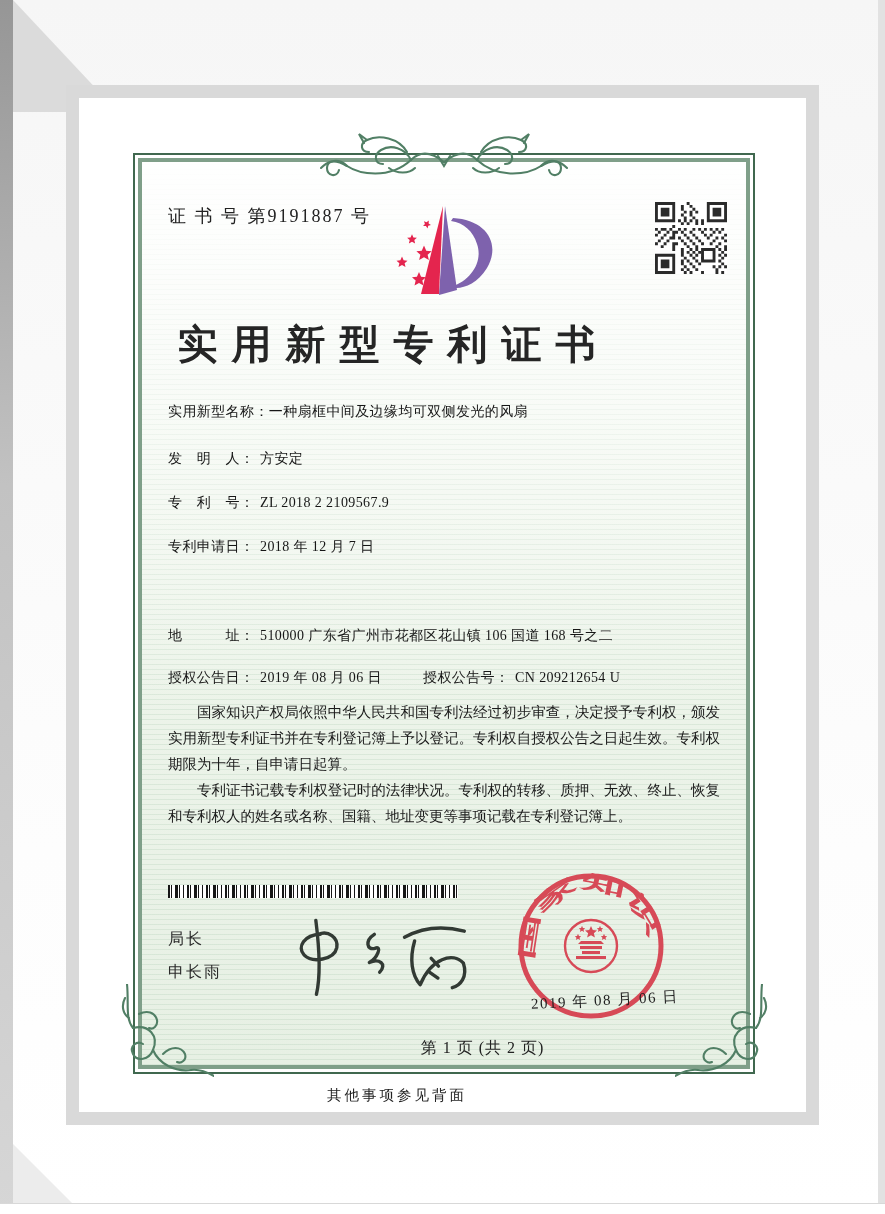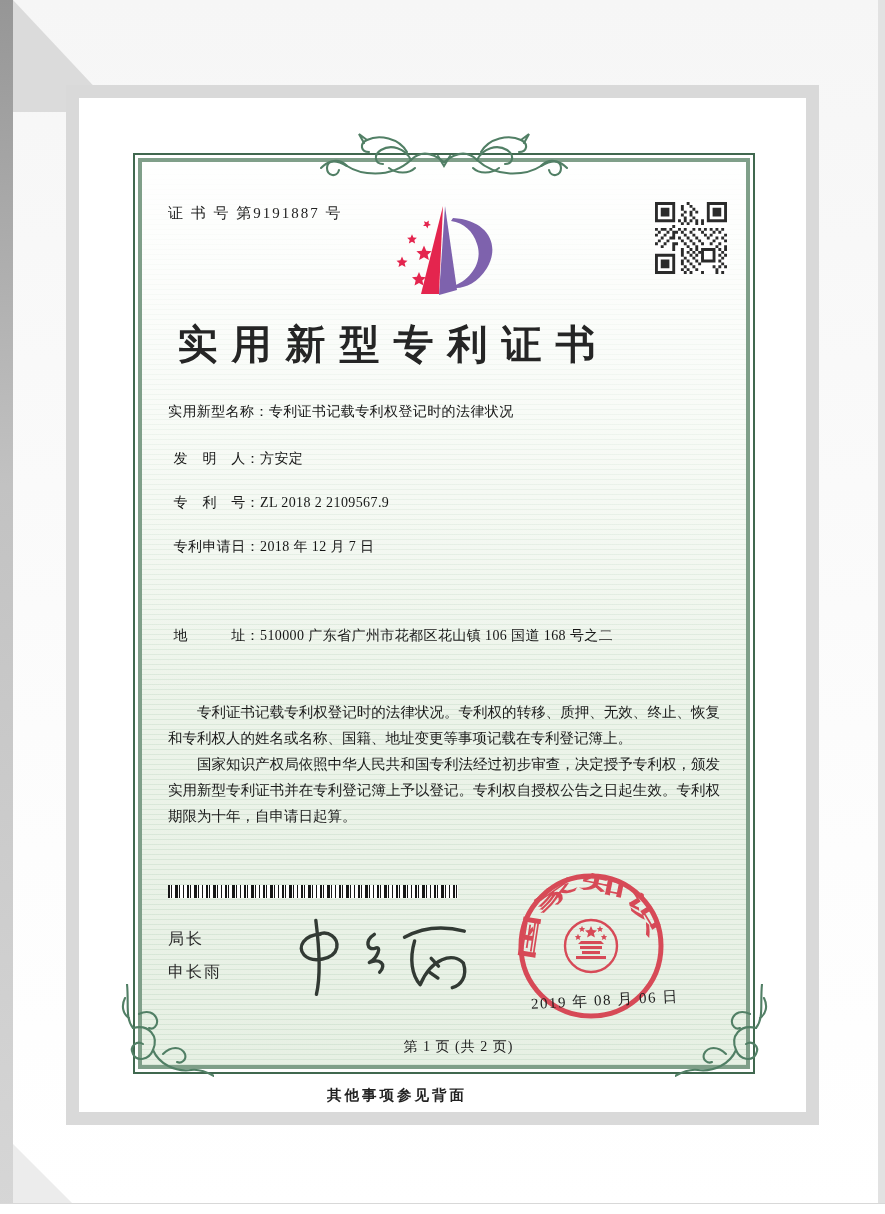--- a/index.html
+++ b/index.html
@@ -24,42 +24,42 @@
   
   .cert-border{position:absolute;left:54px;top:55px;width:622px;height:921px;
                border:2px solid #40684f;box-sizing:border-box;}
   .cert-inner{position:absolute;inset:3px;border:4px solid #7f9f89;
               background:
                 linear-gradient(180deg,rgba(255,255,255,.95) 0%,rgba(255,255,255,.45) 30%,rgba(255,255,255,0) 60%),
                 repeating-linear-gradient(0deg,rgba(110,165,125,.14) 0 1px,rgba(255,255,255,0) 1px 5px),
                 linear-gradient(180deg,#f6faf4 0%,#edf4ea 55%,#e7f0e4 100%);}
   
   .abs{position:absolute;white-space:nowrap;}
-  .cert-no{left:89px;top:106px;font-size:15px;letter-spacing:2px;color:#222;}
+  .cert-no{left:89px;top:106px;font-size:18px;letter-spacing:2px;color:#222;}
   .title{left:0;top:219px;width:615px;text-align:center;font-size:40px;font-weight:600;
          letter-spacing:14px;color:#252525;text-indent:14px;}
   .field-row{left:89px;font-size:14px;color:#161616;letter-spacing:.4px;}
-  .field-row .lbl{display:inline-block;min-width:92px;text-align:right;}
+  .field-row .lbl{display:inline-block;min-width:92px;}
   .row-last .pair2{position:absolute;left:255px;top:0;}
   .paras{position:absolute;left:89px;top:601px;width:552px;font-size:14.5px;line-height:26px;
          color:#1a1a1a;text-align:justify;white-space:normal;}
   .paras p{margin:0;text-indent:2em;}
   .barcode{left:89px;top:787px;width:290px;height:13px;
     background:repeating-linear-gradient(90deg,
       #161616 0 2px,#fff 2px 3px,#161616 3px 4px,#fff 4px 7px,
       #161616 7px 10px,#fff 10px 11px,#161616 11px 12px,#fff 12px 15px,
       #161616 15px 16px,#fff 16px 19px);}
   .signer{left:89px;top:824px;font-family:"Liberation Sans","DejaVu Sans",sans-serif;
           font-size:16px;line-height:33px;color:#2a2a2a;letter-spacing:2px;}
   .sig-svg{position:absolute;left:200px;top:812px;transform:rotate(-2deg);}
   .seal-svg{position:absolute;left:430px;top:766px;opacity:.94;}
   .seal-date{left:452px;top:893px;font-size:15px;letter-spacing:1.5px;color:#1f1f1f;
              transform:rotate(-3deg);}
-  .page-info{left:16px;top:940px;width:727px;text-align:center;font-size:14px;letter-spacing:1px;color:#222;}
-  .back-note{left:0;top:988px;width:636px;text-align:center;font-size:14.5px;letter-spacing:3px;color:#222;font-weight:bold;}
+  .page-info{left:0;top:940px;width:727px;text-align:center;font-size:16px;letter-spacing:1px;color:#222;padding-left:40px;}
+  .back-note{left:0;top:988px;width:636px;text-align:center;font-size:14.5px;letter-spacing:3px;color:#222;}
   .logo-svg{position:absolute;left:300px;top:100px;}
   .qr-svg{position:absolute;left:576px;top:104px;}
   .orn-top{position:absolute;left:240px;top:24px;}
   .orn-bl{position:absolute;left:40px;top:886px;}
   .orn-br{position:absolute;left:596px;top:886px;transform:scaleX(-1);}
   .orn{stroke:#517f65;fill:none;stroke-width:2.1;stroke-linecap:round;}
 </style>
 </head>
 <body>
 
@@ -156,38 +156,44 @@
                    M9,21h1v1h-1zM12,21h1v1h-1zM15,21h1v1h-1zM23,21h1v1h-1z
                    M10,22h1v1h-1zM13,22h1v1h-1zM20,22h1v1h-1zM22,22h1v1h-1zM24,22h1v1h-1z
                    M9,23h1v1h-1zM11,23h1v1h-1zM14,23h1v1h-1zM21,23h1v1h-1z
                    M10,24h1v1h-1zM12,24h1v1h-1zM16,24h1v1h-1zM21,24h1v1h-1zM23,24h1v1h-1z"></path>
         </g>
       </svg>
 
       <div class="abs title">实用新型专利证书</div>
 
       <div class="abs field-row" style="top:305px">
-        <span class="lbl">实用新型名称：</span><span>专利证书记载专利权登记时的法律状况</span>
+        <span class="lbl">实用新型名称：</span><span>一种扇框中间及边缘均可双侧发光的风扇</span>
       </div>
       <div class="abs field-row" style="top:352px">
         <span class="lbl">发　明　人：</span><span>方安定</span>
       </div>
       <div class="abs field-row" style="top:396px">
         <span class="lbl">专　利　号：</span><span>ZL 2018 2 2109567.9</span>
       </div>
       <div class="abs field-row" style="top:440px">
         <span class="lbl">专利申请日：</span><span>2018 年 12 月 7 日</span>
       </div>
       <div class="abs field-row" style="top:529px">
         <span class="lbl">地　　　址：</span><span>510000 广东省广州市花都区花山镇 106 国道 168 号之二</span>
       </div>
+      <div class="abs field-row row-last" style="top:571px;width:560px">
+        <span class="lbl">授权公告日：</span><span>2019 年 08 月 06 日</span>
+        <span class="pair2">
+          <span class="lbl">授权公告号：</span><span>CN 209212654 U</span>
+        </span>
+      </div>
 
       <div class="paras">
+        <p>国家知识产权局依照中华人民共和国专利法经过初步审查，决定授予专利权，颁发实用新型专利证书并在专利登记簿上予以登记。专利权自授权公告之日起生效。专利权期限为十年，自申请日起算。</p>
         <p>专利证书记载专利权登记时的法律状况。专利权的转移、质押、无效、终止、恢复和专利权人的姓名或名称、国籍、地址变更等事项记载在专利登记簿上。</p>
-        <p>国家知识产权局依照中华人民共和国专利法经过初步审查，决定授予专利权，颁发实用新型专利证书并在专利登记簿上予以登记。专利权自授权公告之日起生效。专利权期限为十年，自申请日起算。</p>
       </div>
 
       <div class="abs barcode"></div>
 
       <div class="abs signer">
         <div>局长</div>
         <div>申长雨</div>
       </div>
 
       <svg class="sig-svg" width="210" height="85" viewBox="0 0 210 85">

